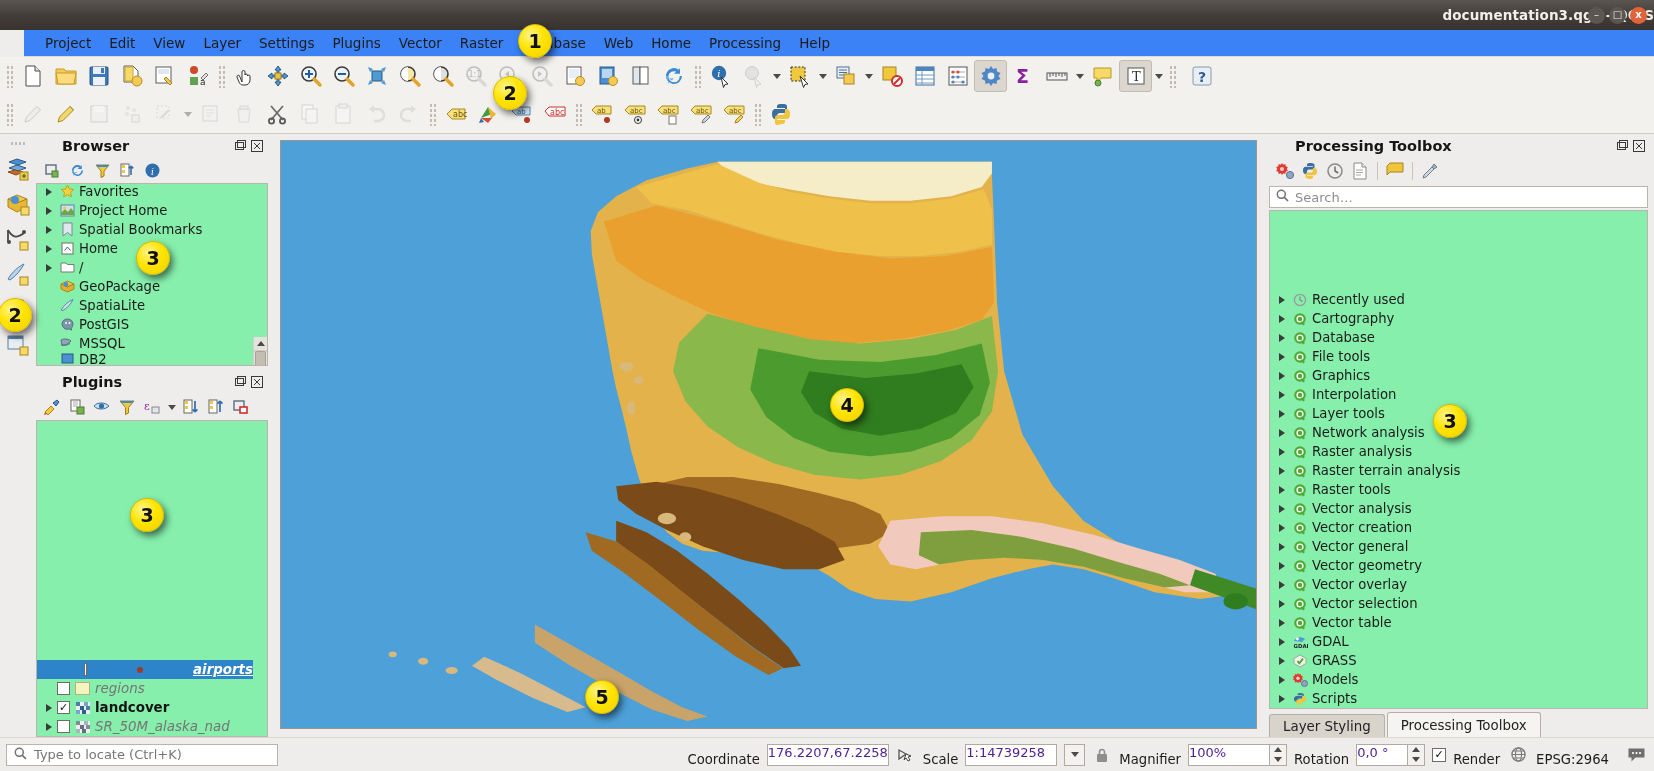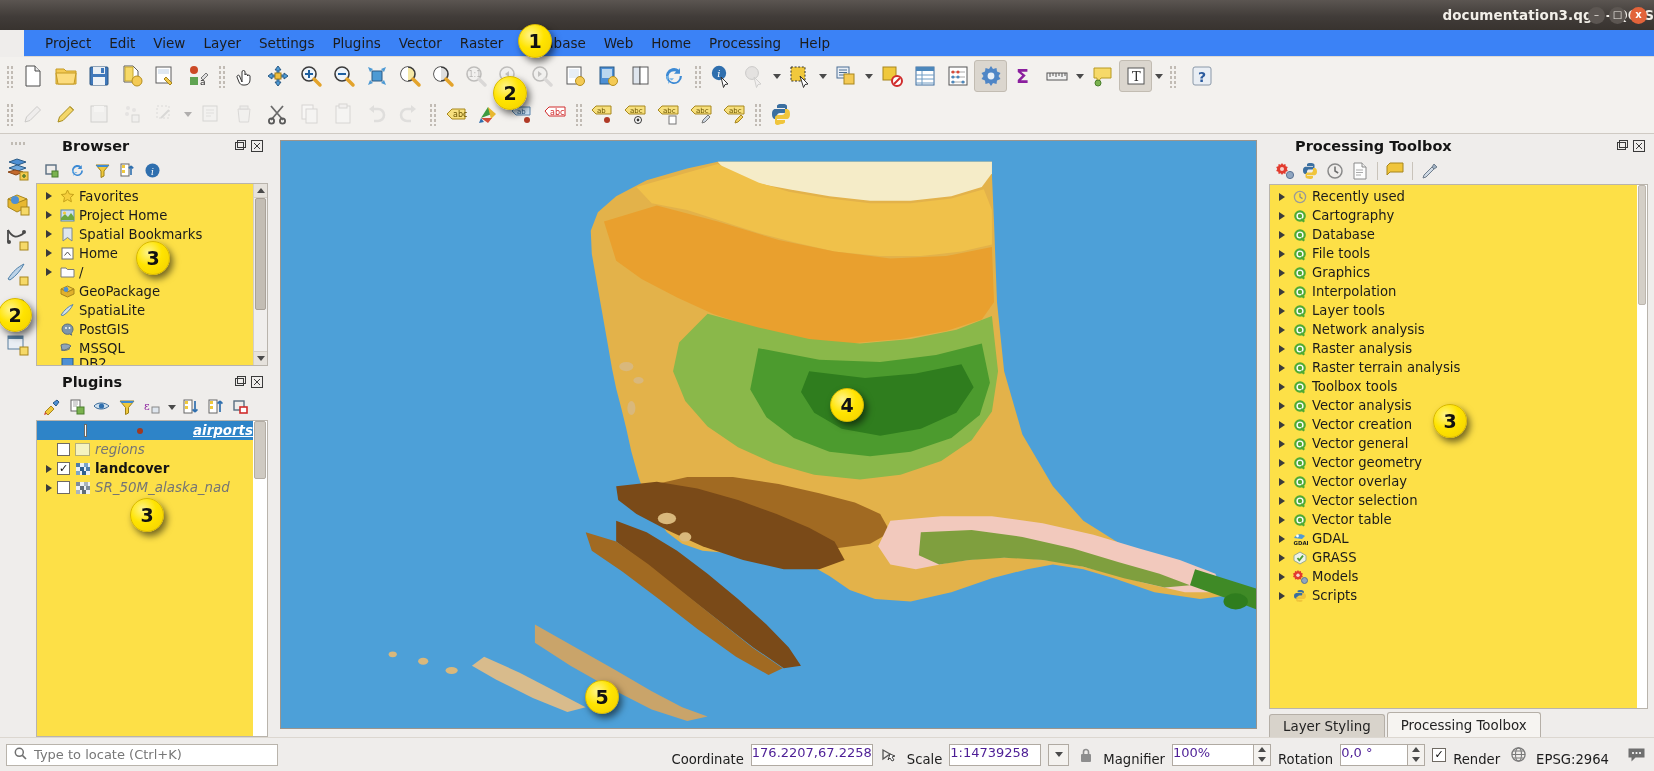--- a/index.html
+++ b/index.html
@@ -66,22 +66,22 @@
 
   
   .leftpanels { width: 236px; flex: 0 0 236px; display: flex; flex-direction: column; padding-right: 4px; }
   .panel { background: #efedeb; display: flex; flex-direction: column; min-height: 0; }
   .panel-title { height: 24px; display: flex; align-items: center; padding: 0 4px 0 2px; margin-left: 24px; }
   .panel-title .ptext { font-size: 14.5px; font-weight: bold; color: #151515; flex: 1; }
   .panel-btn { width: 15px; height: 15px; margin-left: 2px; display: flex; align-items: center; justify-content: center;
                color: #3a3a3a; }
   .panel-toolbar { height: 26px; display: flex; align-items: center; padding-left: 4px; gap: 1px; }
   .pbtn { width: 24px; height: 22px; display: flex; align-items: center; justify-content: center; border-radius: 2px; }
-  .tree { flex: 1 1 auto; background: #fde047; border: 1px solid #b9b4ac; overflow: hidden; position: relative;
-          display: flex; }
+  .tree { flex: 1 1 auto; background: #86efac; border: 1px solid #b9b4ac; overflow: hidden; position: relative;
+          display: flex; align-items: flex-end; }
   .treeinner { flex: 1 1 auto; padding: 3px 0 0 0; overflow: hidden; }
   .trow { height: 19px; display: flex; align-items: center; padding-left: 4px; font-size: 13.2px; color: #1b1b1b;
           white-space: nowrap; }
   .trow .arrow { width: 16px; display: flex; align-items: center; justify-content: center; }
   .trow .arrow.has:after { content: ""; border-top: 4.5px solid transparent; border-bottom: 4.5px solid transparent;
                            border-left: 6px solid #3b3b3b; display: block; }
   .trow .ti { width: 20px; display: flex; align-items: center; justify-content: center; }
   .trow .tlabel { padding-left: 2px; }
 
   .vscroll { width: 14px; flex: 0 0 14px; background: #f0eeec; border-left: 1px solid #d3cec6;
@@ -1053,20 +1053,28 @@
             </svg>
           </span>
         <span style="width:1px;height:18px;background:#c9c3ba;margin:0 4px"></span>
         <span class="pbtn">
           <svg width="18" height="18" viewBox="0 0 18 18">
               <path d="M2 16l1-3 8-8 2 2-8 8z" fill="#cfd9e4" stroke="#6f7d8c"></path>
               <path d="M11 5l2-3 3 3-3 2z" fill="#9fb0c2" stroke="#6f7d8c"></path>
             </svg>
           </span>
       </div>
+      <div class="searchbox">
+        <span class="sicon">
+          <svg width="13" height="13" viewBox="0 0 13 13">
+              <circle cx="5.3" cy="5.3" r="4" fill="none" stroke="#707070" stroke-width="1.5"></circle>
+              <path d="M8.4 8.4L12 12" stroke="#707070" stroke-width="1.6"></path>
+            </svg></span>
+        <span>Search…</span>
+      </div>
       <div class="tree" style="margin:0 2px 0 4px">
         <div class="treeinner" style="padding-top:2px">
           <div class="trow">
             <span class="arrow has"></span>
             <span class="ti">
               <svg width="14" height="14" viewBox="0 0 14 14">
                   <circle cx="7" cy="7" r="5.6" fill="none" stroke="#9a9a9a" stroke-width="1.3"></circle>
                   <path d="M7 3.6V7l2.5 1.6" stroke="#8a8a8a" stroke-width="1.3" fill="none"></path>
                 </svg>
               </span>
@@ -1173,21 +1181,21 @@
           </div>
           <div class="trow">
             <span class="arrow has"></span>
             <span class="ti">
               <svg width="14" height="14" viewBox="0 0 14 14">
                   <circle cx="7" cy="7" r="5.8" fill="#4faa35"></circle>
                   <path d="M7 3.4A3.6 3.6 0 107 10.6a3.6 3.6 0 000-7.2zm0 1.4a2.2 2.2 0 110 4.4 2.2 2.2 0 010-4.4z" fill="#fff"></path>
                   <path d="M9 9l3 3-1.6 1.6-3-3z" fill="#4faa35"></path>
                 </svg>
               </span>
-            <span class="tlabel">Toolbox tools</span>
+            <span class="tlabel">Raster tools</span>
           </div>
           <div class="trow">
             <span class="arrow has"></span>
             <span class="ti">
               <svg width="14" height="14" viewBox="0 0 14 14">
                   <circle cx="7" cy="7" r="5.8" fill="#4faa35"></circle>
                   <path d="M7 3.4A3.6 3.6 0 107 10.6a3.6 3.6 0 000-7.2zm0 1.4a2.2 2.2 0 110 4.4 2.2 2.2 0 010-4.4z" fill="#fff"></path>
                   <path d="M9 9l3 3-1.6 1.6-3-3z" fill="#4faa35"></path>
                 </svg>
               </span>
@@ -1366,21 +1374,21 @@
             <span class="ar-up"></span>
           </div>
         <div>
             <span class="ar-dn"></span>
           </div>
       </div>
     </div>
 
     <span class="sb-label">Rotation</span>
     <div style="display:flex">
-      <div class="sb-field" style="width:68px">
+      <div class="sb-field" style="width:52px">
         <span>0,0 °</span>
       </div>
       <div class="spin">
         <div>
             <span class="ar-up"></span>
           </div>
         <div>
             <span class="ar-dn"></span>
           </div>
       </div>

